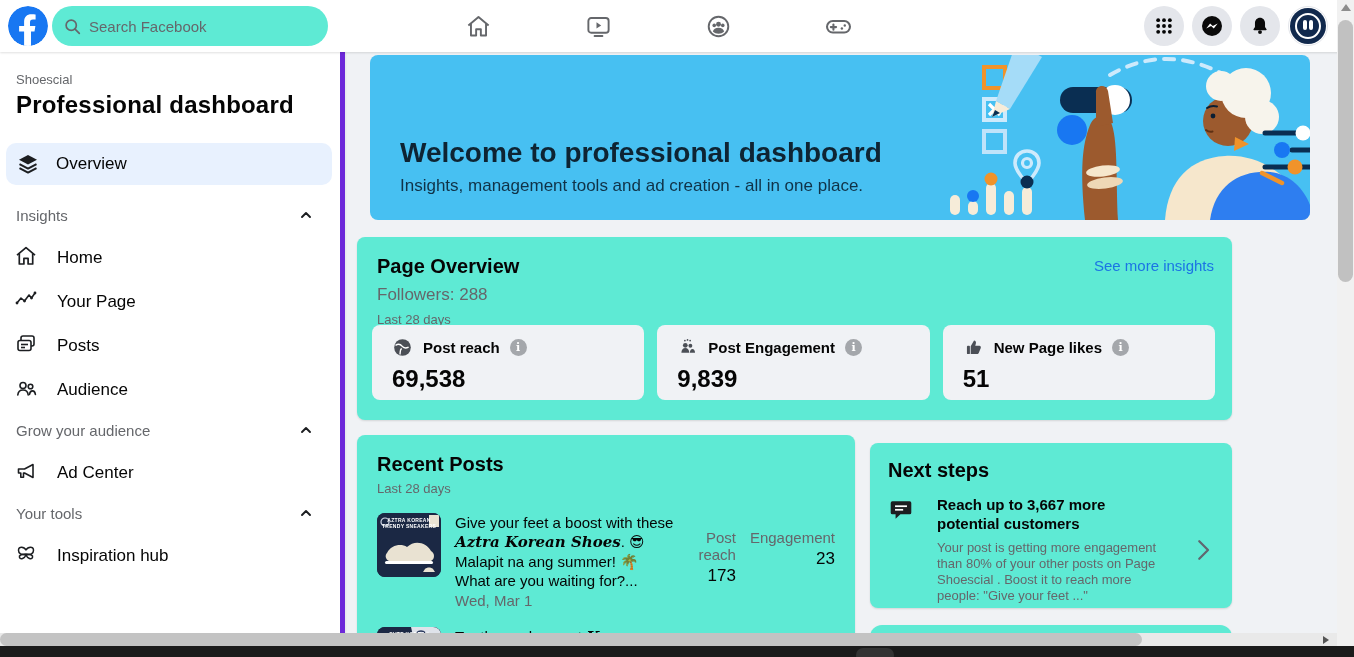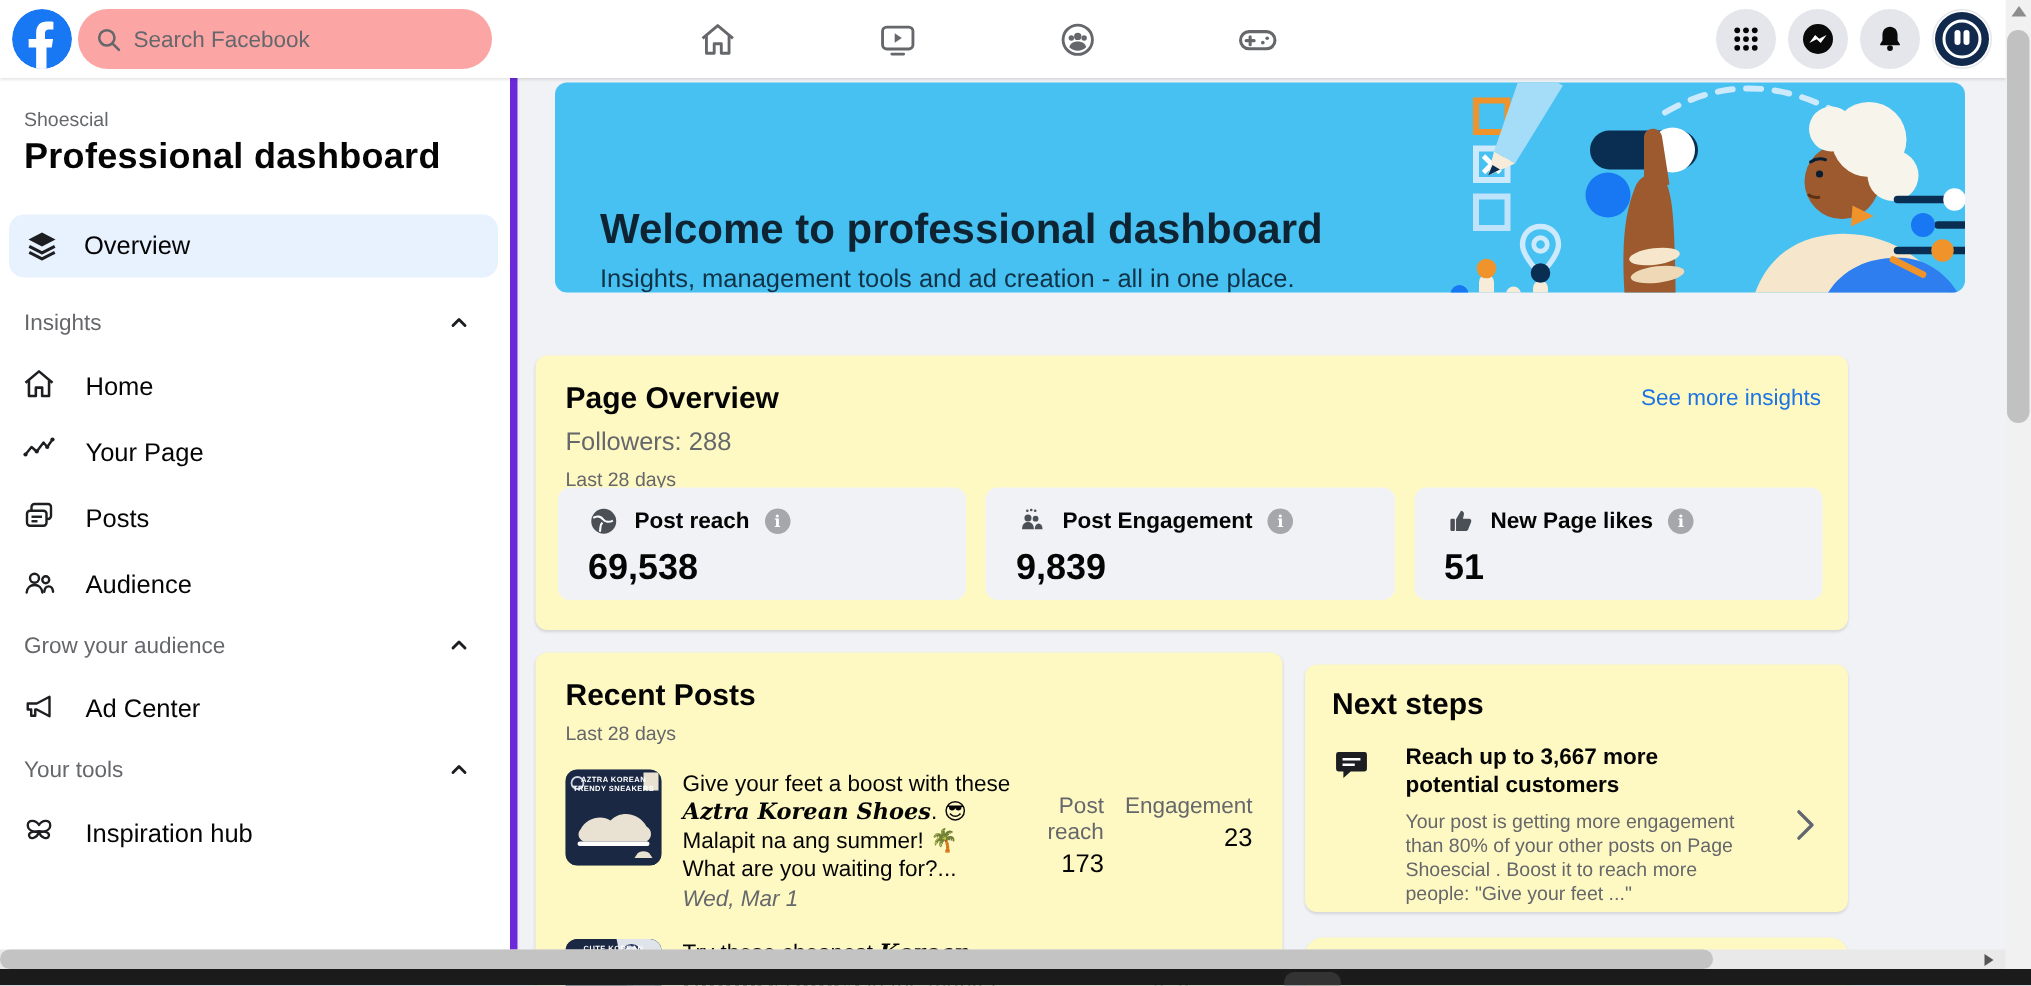--- a/index.html
+++ b/index.html
@@ -4,21 +4,21 @@
 <style>
   * { margin:0; padding:0; box-sizing:border-box; }
   html,body { width:1354px; height:657px; overflow:hidden; }
   body { font-family:"Liberation Sans","DejaVu Sans",sans-serif; color:#050505; background:#f0f2f5; }
   .screen { position:relative; width:1354px; height:657px; overflow:hidden; background:#f0f2f5; }
 
   
   .topbar { position:absolute; left:0; top:0; width:1354px; height:52px; background:#fff;
             box-shadow:0 1px 2px rgba(0,0,0,.12); z-index:20; }
   .fb-logo { position:absolute; left:8px; top:6px; width:40px; height:40px; border-radius:50%; }
-  .search-pill { position:absolute; left:52px; top:6px; width:276px; height:40px; background:#fca5a5;
+  .search-pill { position:absolute; left:52px; top:6px; width:276px; height:40px; background:#5eead4;
                  border-radius:20px; display:flex; align-items:center; padding:0 12px; }
   .search-pill svg { flex:0 0 auto; }
   .search-pill input { border:none; background:transparent; outline:none; font-size:15px; margin-left:8px;
                        width:220px; color:#050505; font-family:inherit; }
   .search-pill input::placeholder { color:#65676b; }
   .topnav { position:absolute; left:426px; top:0; height:52px; display:flex; gap:16px; }
   .topnav .navitem { width:104px; height:52px; display:flex; align-items:center; justify-content:center;
                      color:#65676b; cursor:pointer; }
   .topright { position:absolute; right:26px; top:6px; display:flex; gap:8px; }
   .circle-btn { width:40px; height:40px; border-radius:50%; background:#e4e6eb; display:flex;
@@ -41,27 +41,27 @@
   .sb-overview .lbl { font-size:17px; margin-left:16px; }
   .sb-section { margin:22px 26px 0 16px; display:flex; justify-content:space-between;
                 color:#65676b; font-size:15px; cursor:pointer; }
   .sb-item { height:44px; display:flex; align-items:flex-end; padding-left:14px; cursor:pointer; }
   .sb-item .lbl { font-size:17px; margin-left:19px; }
   .sb-item svg, .sb-overview svg { color:#1c1e21; }
 
   
   .main { position:absolute; left:345px; top:52px; width:992px; height:594px; }
 
-  .banner { position:absolute; left:25px; top:3px; width:940px; height:140px; background:#47c0f2;
+  .banner { position:absolute; left:25px; top:3px; width:940px; height:165px; background:#47c0f2;
             border-radius:8px; overflow:hidden; }
   .banner-title { position:absolute; left:30px; top:82px; font-size:28px; font-weight:bold; color:#0e2433; }
   .banner-sub { position:absolute; left:30px; top:121px; font-size:17px; color:#103247; }
   .banner-art { position:absolute; right:0; top:0; }
 
-  .card { position:absolute; background:#fef9c3; border-radius:8px; box-shadow:0 1px 2px rgba(0,0,0,.12); }
+  .card { position:absolute; background:#5eead4; border-radius:8px; box-shadow:0 1px 2px rgba(0,0,0,.12); }
   .card-overview { left:12px; top:185px; width:875px; height:183px; padding:18px 20px; }
   .card-title { font-size:20px; font-weight:bold; }
   .ov-followers { font-size:17px; color:#65676b; margin-top:7px; }
   .ov-period { font-size:13px; color:#65676b; margin-top:7px; }
   .see-more { position:absolute; right:18px; top:20px; font-size:15px; color:#1b74e4; cursor:pointer; }
   .tiles { position:absolute; left:15px; right:17px; top:88px; height:75px; display:flex; gap:13px; }
   .tile { flex:1; background:#f0f2f5; border-radius:8px; padding:12px 20px; }
   .tile-head { display:flex; align-items:center; gap:10px; color:#4b4f56; }
   .tile-label { font-size:15px; font-weight:600; color:#050505; }
   .info-dot { width:17px; height:17px; border-radius:50%; background:#a4a7ab; color:#fff; font-size:11px;
@@ -72,21 +72,21 @@
   .card-recent { left:12px; top:383px; width:498px; height:300px; padding:18px 20px; }
   .rp-period { font-size:13px; color:#65676b; margin-top:5px; }
   .post-row { display:flex; margin-top:17px; cursor:pointer; }
   .thumb { width:64px; height:64px; border-radius:8px; overflow:hidden; flex:0 0 auto; position:relative;
            background:#1b2844; }
   .thumb .tlabel { position:absolute; top:4px; left:4px; right:4px; color:#fff; font-size:5px;
                    font-weight:bold; text-align:center; letter-spacing:.3px; }
   .thumb svg { position:absolute; left:0; top:0; }
   .post-text { margin-left:14px; width:236px; font-size:15px; line-height:19px; }
   .em-script { font-style:italic; font-weight:bold; font-family:"DejaVu Serif",serif; }
-  .post-date { font-size:15px; color:#65676b; margin-top:1px;font-style:italic; }
+  .post-date { font-size:15px; color:#65676b; margin-top:1px; }
   .metrics { margin-left:auto; display:flex; gap:14px; padding-top:16px; }
   .metric { text-align:right; }
   .metric .mh { font-size:15px; color:#65676b; }
   .metric .mv { font-size:17px; margin-top:3px; }
 
   .card-next { left:525px; top:391px; width:362px; height:165px; padding:16px 18px; }
   .ns-row { display:flex; margin-top:13px; cursor:pointer; }
   .ns-icon { flex:0 0 auto; margin-top:2px; }
   .ns-text { margin-left:23px; width:228px; }
   .ns-item-title { font-size:15px; font-weight:bold; line-height:19px; }

